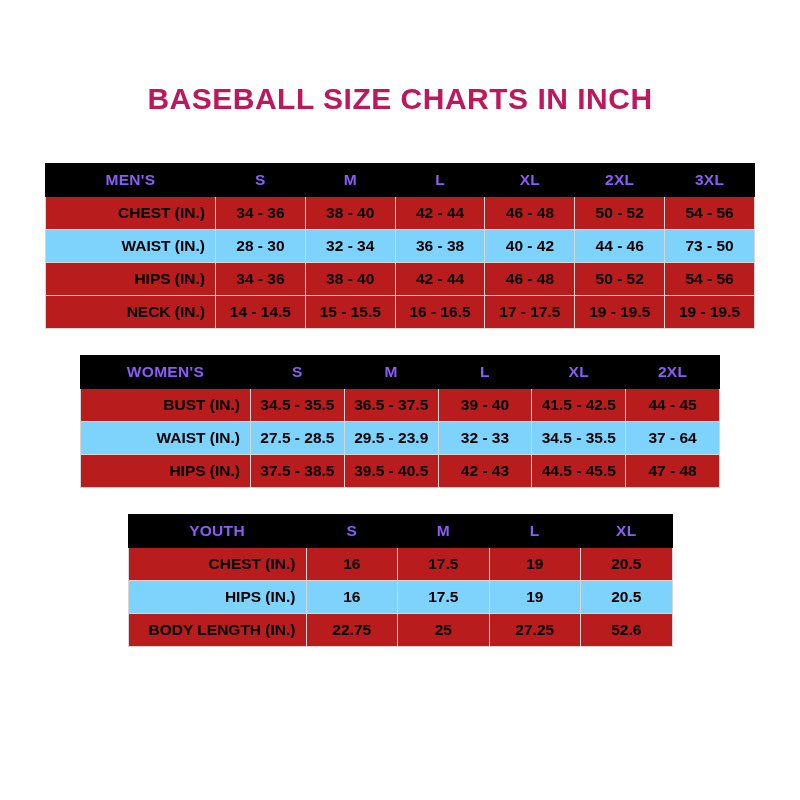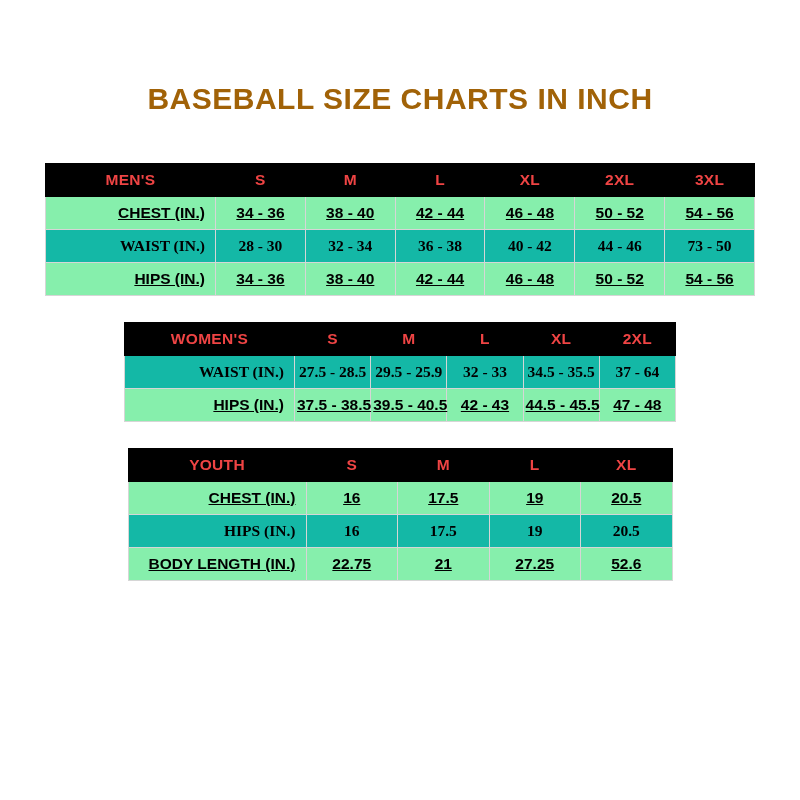--- a/index.html
+++ b/index.html
@@ -21,53 +21,53 @@
     box-sizing: border-box;
   }
   .title {
     text-align: center;
     font-size: 30px;
     font-weight: bold;
     letter-spacing: 0.5px;
     margin: 0;
     padding-top: 82px;
     line-height: 1.1;
-    color: #a16207;
+    color: #be185d;
   }
   .tables {
     margin-top: 48px;
   }
   table {
     border-collapse: collapse;
     margin: 0 auto;
     table-layout: fixed;
   }
   table.men { width: 710px; margin-bottom: 26px; }
-  table.women { width: 552px; margin-bottom: 26px; }
+  table.women { width: 640px; margin-bottom: 26px; }
   table.youth { width: 545px; }
 
   th, td {
     border: 1px solid #d6d6d6;
     height: 33px;
     text-align: center;
     font-size: 15.5px;
     font-weight: bold;
     padding: 0 2px;
     box-sizing: border-box;
     white-space: nowrap;
   }
   thead th {
     background: #000000;
-    color: #ef4444;
+    color: #8b5cf6;
     border-color: #000000;
     font-size: 15.5px;
     letter-spacing: 0.3px;
   }
-  tbody tr.odd td { background: #86efac; text-decoration: underline; }
-  tbody tr.even td { background: #14b8a6; font-family: Liberation Serif, serif; }
+  tbody tr.odd td { background: #b91c1c; }
+  tbody tr.even td { background: #7dd3fc; }
   tbody td.rowhead {
     text-align: right;
     padding-right: 10px;
   }
   
   table.men col.label { width: 170px; }
   table.women col.label { width: 170px; }
   table.youth col.label { width: 178px; }
 </style>
 </head>
@@ -121,20 +121,29 @@
         </tr>
         <tr class="odd">
           <td class="rowhead">HIPS (IN.)</td>
           <td>34 - 36</td>
           <td>38 - 40</td>
           <td>42 - 44</td>
           <td>46 - 48</td>
           <td>50 - 52</td>
           <td>54 - 56</td>
         </tr>
+        <tr class="odd">
+          <td class="rowhead">NECK (IN.)</td>
+          <td>14 - 14.5</td>
+          <td>15 - 15.5</td>
+          <td>16 - 16.5</td>
+          <td>17 - 17.5</td>
+          <td>19 - 19.5</td>
+          <td>19 - 19.5</td>
+        </tr>
       </tbody>
     </table>
 
     <table class="women">
       <colgroup>
         <col class="label">
           <col>
           <col>
           <col>
           <col>
@@ -144,24 +153,32 @@
         <tr>
           <th>WOMEN'S</th>
           <th>S</th>
           <th>M</th>
           <th>L</th>
           <th>XL</th>
           <th>2XL</th>
         </tr>
       </thead>
       <tbody>
+        <tr class="odd">
+          <td class="rowhead">BUST (IN.)</td>
+          <td>34.5 - 35.5</td>
+          <td>36.5 - 37.5</td>
+          <td>39 - 40</td>
+          <td>41.5 - 42.5</td>
+          <td>44 - 45</td>
+        </tr>
         <tr class="even">
           <td class="rowhead">WAIST (IN.)</td>
           <td>27.5 - 28.5</td>
-          <td>29.5 - 25.9</td>
+          <td>29.5 - 23.9</td>
           <td>32 - 33</td>
           <td>34.5 - 35.5</td>
           <td>37 - 64</td>
         </tr>
         <tr class="odd">
           <td class="rowhead">HIPS (IN.)</td>
           <td>37.5 - 38.5</td>
           <td>39.5 - 40.5</td>
           <td>42 - 43</td>
           <td>44.5 - 45.5</td>
@@ -198,21 +215,21 @@
         <tr class="even">
           <td class="rowhead">HIPS (IN.)</td>
           <td>16</td>
           <td>17.5</td>
           <td>19</td>
           <td>20.5</td>
         </tr>
         <tr class="odd">
           <td class="rowhead">BODY LENGTH (IN.)</td>
           <td>22.75</td>
-          <td>21</td>
+          <td>25</td>
           <td>27.25</td>
           <td>52.6</td>
         </tr>
       </tbody>
     </table>
 
   </div>
 </div>
 
 </body></html>

